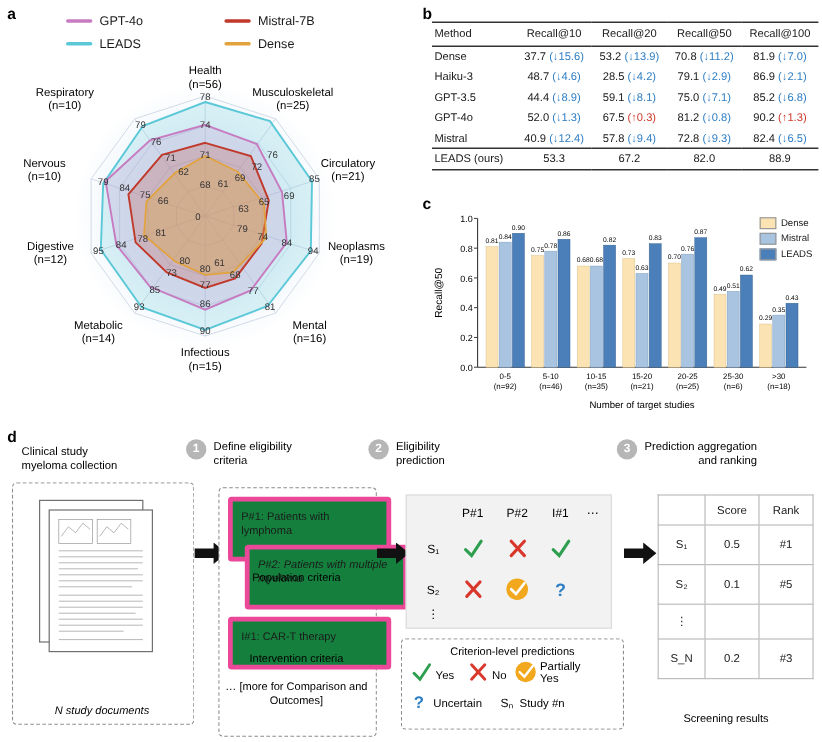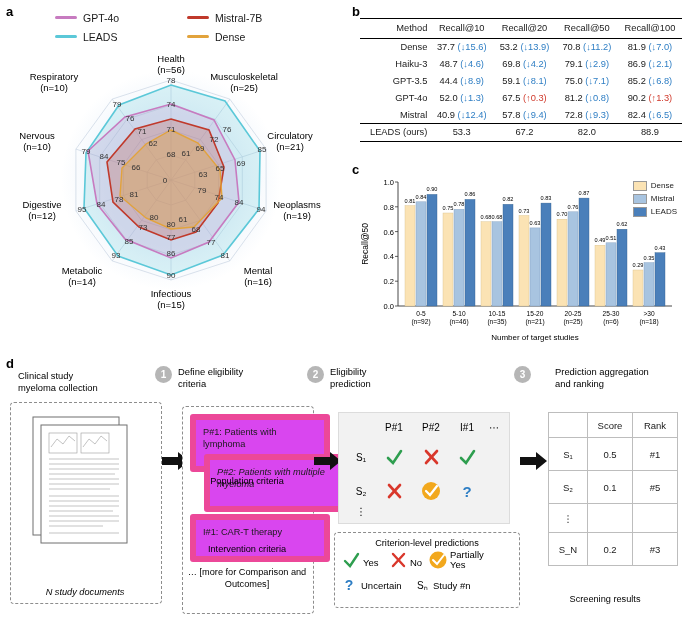--- a/index.html
+++ b/index.html
@@ -22,34 +22,34 @@
     position:absolute;left:0;top:313px;width:342px;text-align:center;
     font-size:10px;line-height:13px;color:#000;
   }
   
   #panel-b{position:absolute;left:352px;top:0;width:333px;height:160px;}
   table.restbl{border-collapse:collapse;font-size:9.3px;width:322px;margin-left:4px;}
   table.restbl th{
     font-weight:normal;padding:4px 3px 5px 3px;text-align:center;
     border-top:1.1px solid #000;border-bottom:0.8px solid #000;white-space:nowrap;
   }
-  table.restbl th.first,table.restbl td.first{text-align:right;padding-left:2px;}
+  table.restbl th.first,table.restbl td.first{text-align:left;padding-left:2px;}
   table.restbl td{padding:3.4px 3px;text-align:center;white-space:nowrap;}
   table.restbl tr.last td{border-bottom:1.1px solid #000;}
   table.restbl tr.sep td{border-top:0.8px solid #000;}
   .down{color:#2e7ec4;}
   .up{color:#d03a2c;}
   
   #panel-c{position:absolute;left:352px;top:162px;width:333px;height:190px;}
   #bar-legend{position:absolute;right:8px;top:18px;font-size:8px;line-height:11px;}
   .blrow{display:flex;align-items:center;margin-bottom:2px;}
   .blsw{width:12px;height:8px;margin-right:4px;border:0.5px solid #999;}
   
   #panel-d{position:absolute;left:0;top:356px;width:685px;height:262px;}
-  .solid-box{border:6px solid #ec4899;border-radius:3px;background:#d946ef;font-size:9.2px;padding:6px 7px;line-height:12px;}
+  .solid-box{border:4px solid #ec4899;border-radius:3px;background:#15803d;font-size:9.2px;padding:6px 7px;line-height:12px;}
   .dashed-box{border:1.2px dashed #8d8d8d;border-radius:4px;background:#fff;}
   .step-circle{
     width:17px;height:17px;border-radius:50%;background:#b6b6b6;color:#fff;
     font-size:10px;font-weight:bold;display:flex;align-items:center;justify-content:center;
   }
   .dlabel{font-size:9.4px;line-height:12px;color:#000;}
   .caption-sm{font-size:9.2px;color:#000;text-align:center;}
   table.gridtbl{border-collapse:collapse;font-size:9.5px;}
   table.gridtbl td,table.gridtbl th{border:1px solid #bdbdbd;background:#fff;font-weight:normal;}
   .arrow{position:absolute;}
@@ -208,21 +208,21 @@
         <tr>
           <td class="first">Dense</td>
           <td><span>37.7</span> <span class="down">(↓15.6)</span></td>
           <td><span>53.2</span> <span class="down">(↓13.9)</span></td>
           <td><span>70.8</span> <span class="down">(↓11.2)</span></td>
           <td><span>81.9</span> <span class="down">(↓7.0)</span></td>
         </tr>
         <tr>
           <td class="first">Haiku-3</td>
           <td><span>48.7</span> <span class="down">(↓4.6)</span></td>
-          <td><span>69.8</span> <span class="down">(↓4.2)</span></td>
+          <td><span>28.5</span> <span class="down">(↓4.2)</span></td>
           <td><span>79.1</span> <span class="down">(↓2.9)</span></td>
           <td><span>86.9</span> <span class="down">(↓2.1)</span></td>
         </tr>
         <tr>
           <td class="first">GPT-3.5</td>
           <td><span>44.4</span> <span class="down">(↓8.9)</span></td>
           <td><span>59.1</span> <span class="down">(↓8.1)</span></td>
           <td><span>75.0</span> <span class="down">(↓7.1)</span></td>
           <td><span>85.2</span> <span class="down">(↓6.8)</span></td>
         </tr>
@@ -502,21 +502,21 @@
       <text x="98" y="41" font-size="9.5" font-family="Liberation Sans, sans-serif">Study #n</text>
     </svg>
   </div>
 
   <svg class="arrow" style="left:520px;top:96px;" width="28" height="18">
     <path d="M0 5 h16 v-5 l11 9 l-11 9 v-5 h-16 z" fill="#111"></path>
   </svg>
 
   <div style="position:absolute;left:514px;top:10px;display:flex;align-items:flex-start;">
     <div class="step-circle">3</div>
-    <div class="dlabel" style="margin-left:24px;">
+    <div class="dlabel" style="margin-left:6px;text-align:right;">
       <div>Prediction aggregation</div>
       <div>and ranking</div>
     </div>
   </div>
 
   <div style="position:absolute;left:548px;top:56px;">
     <table class="gridtbl">
       <tbody>
           <tr>
         <td style="width:36px;height:22px;"></td>

